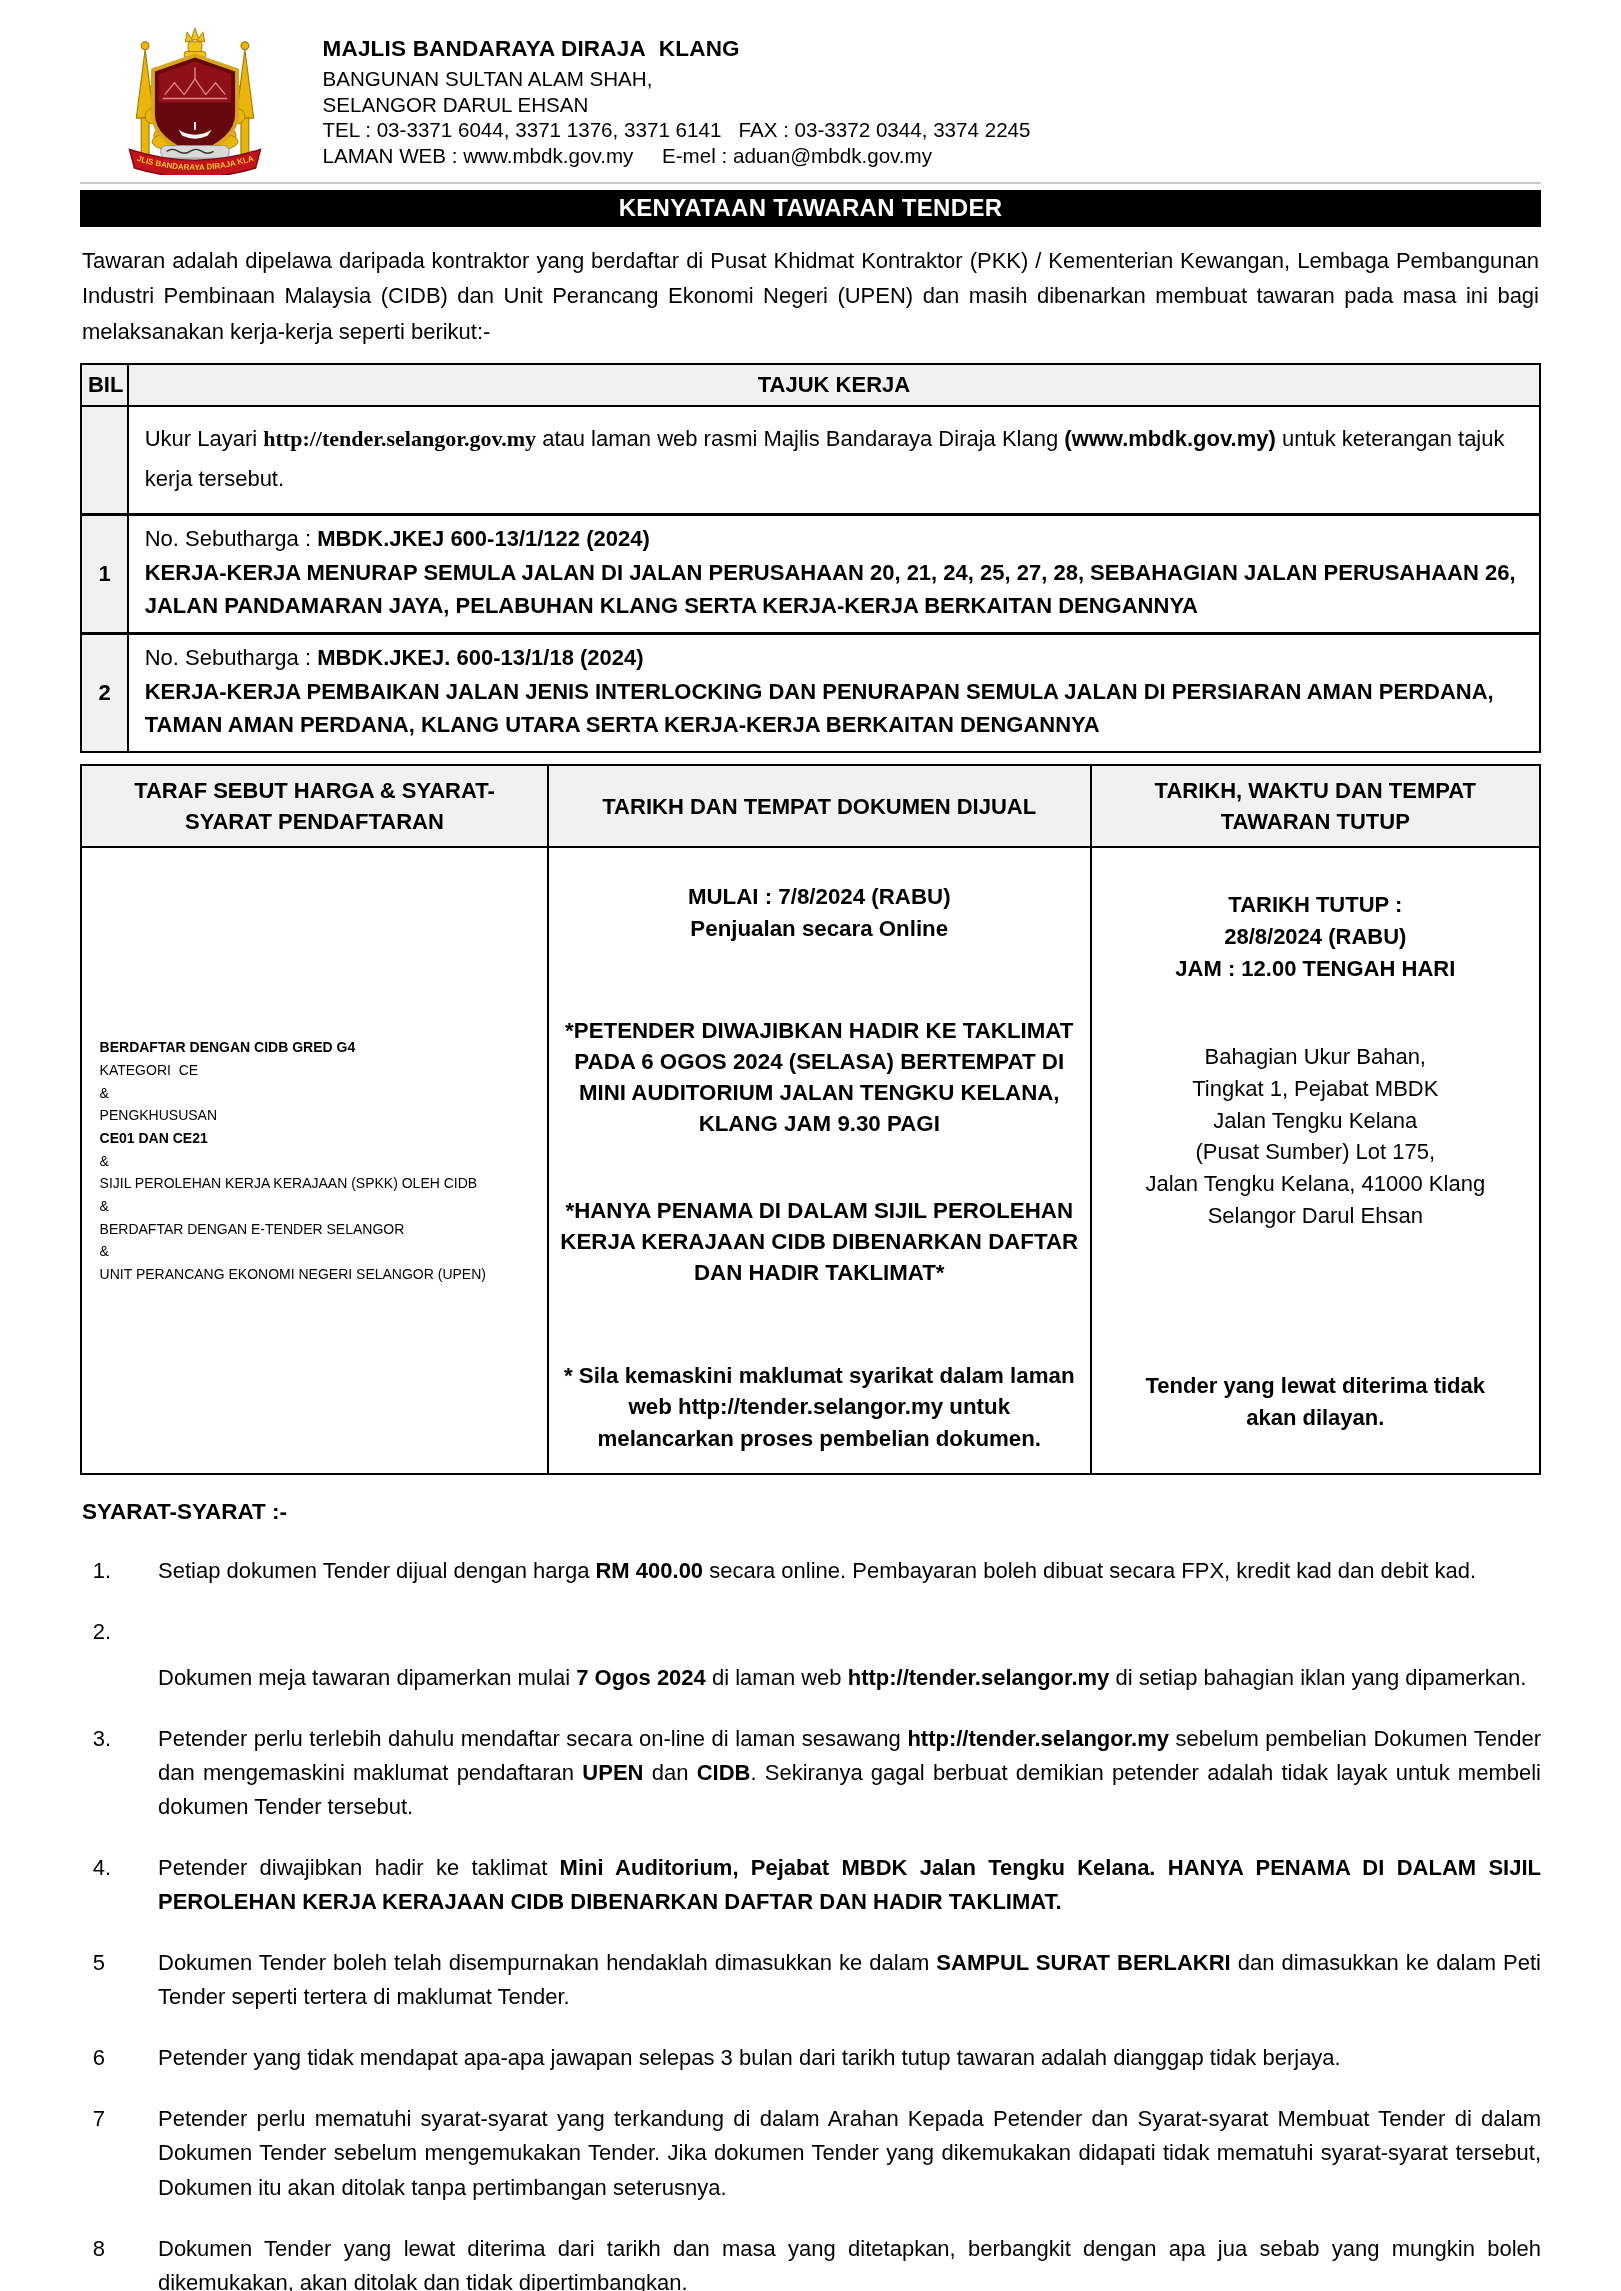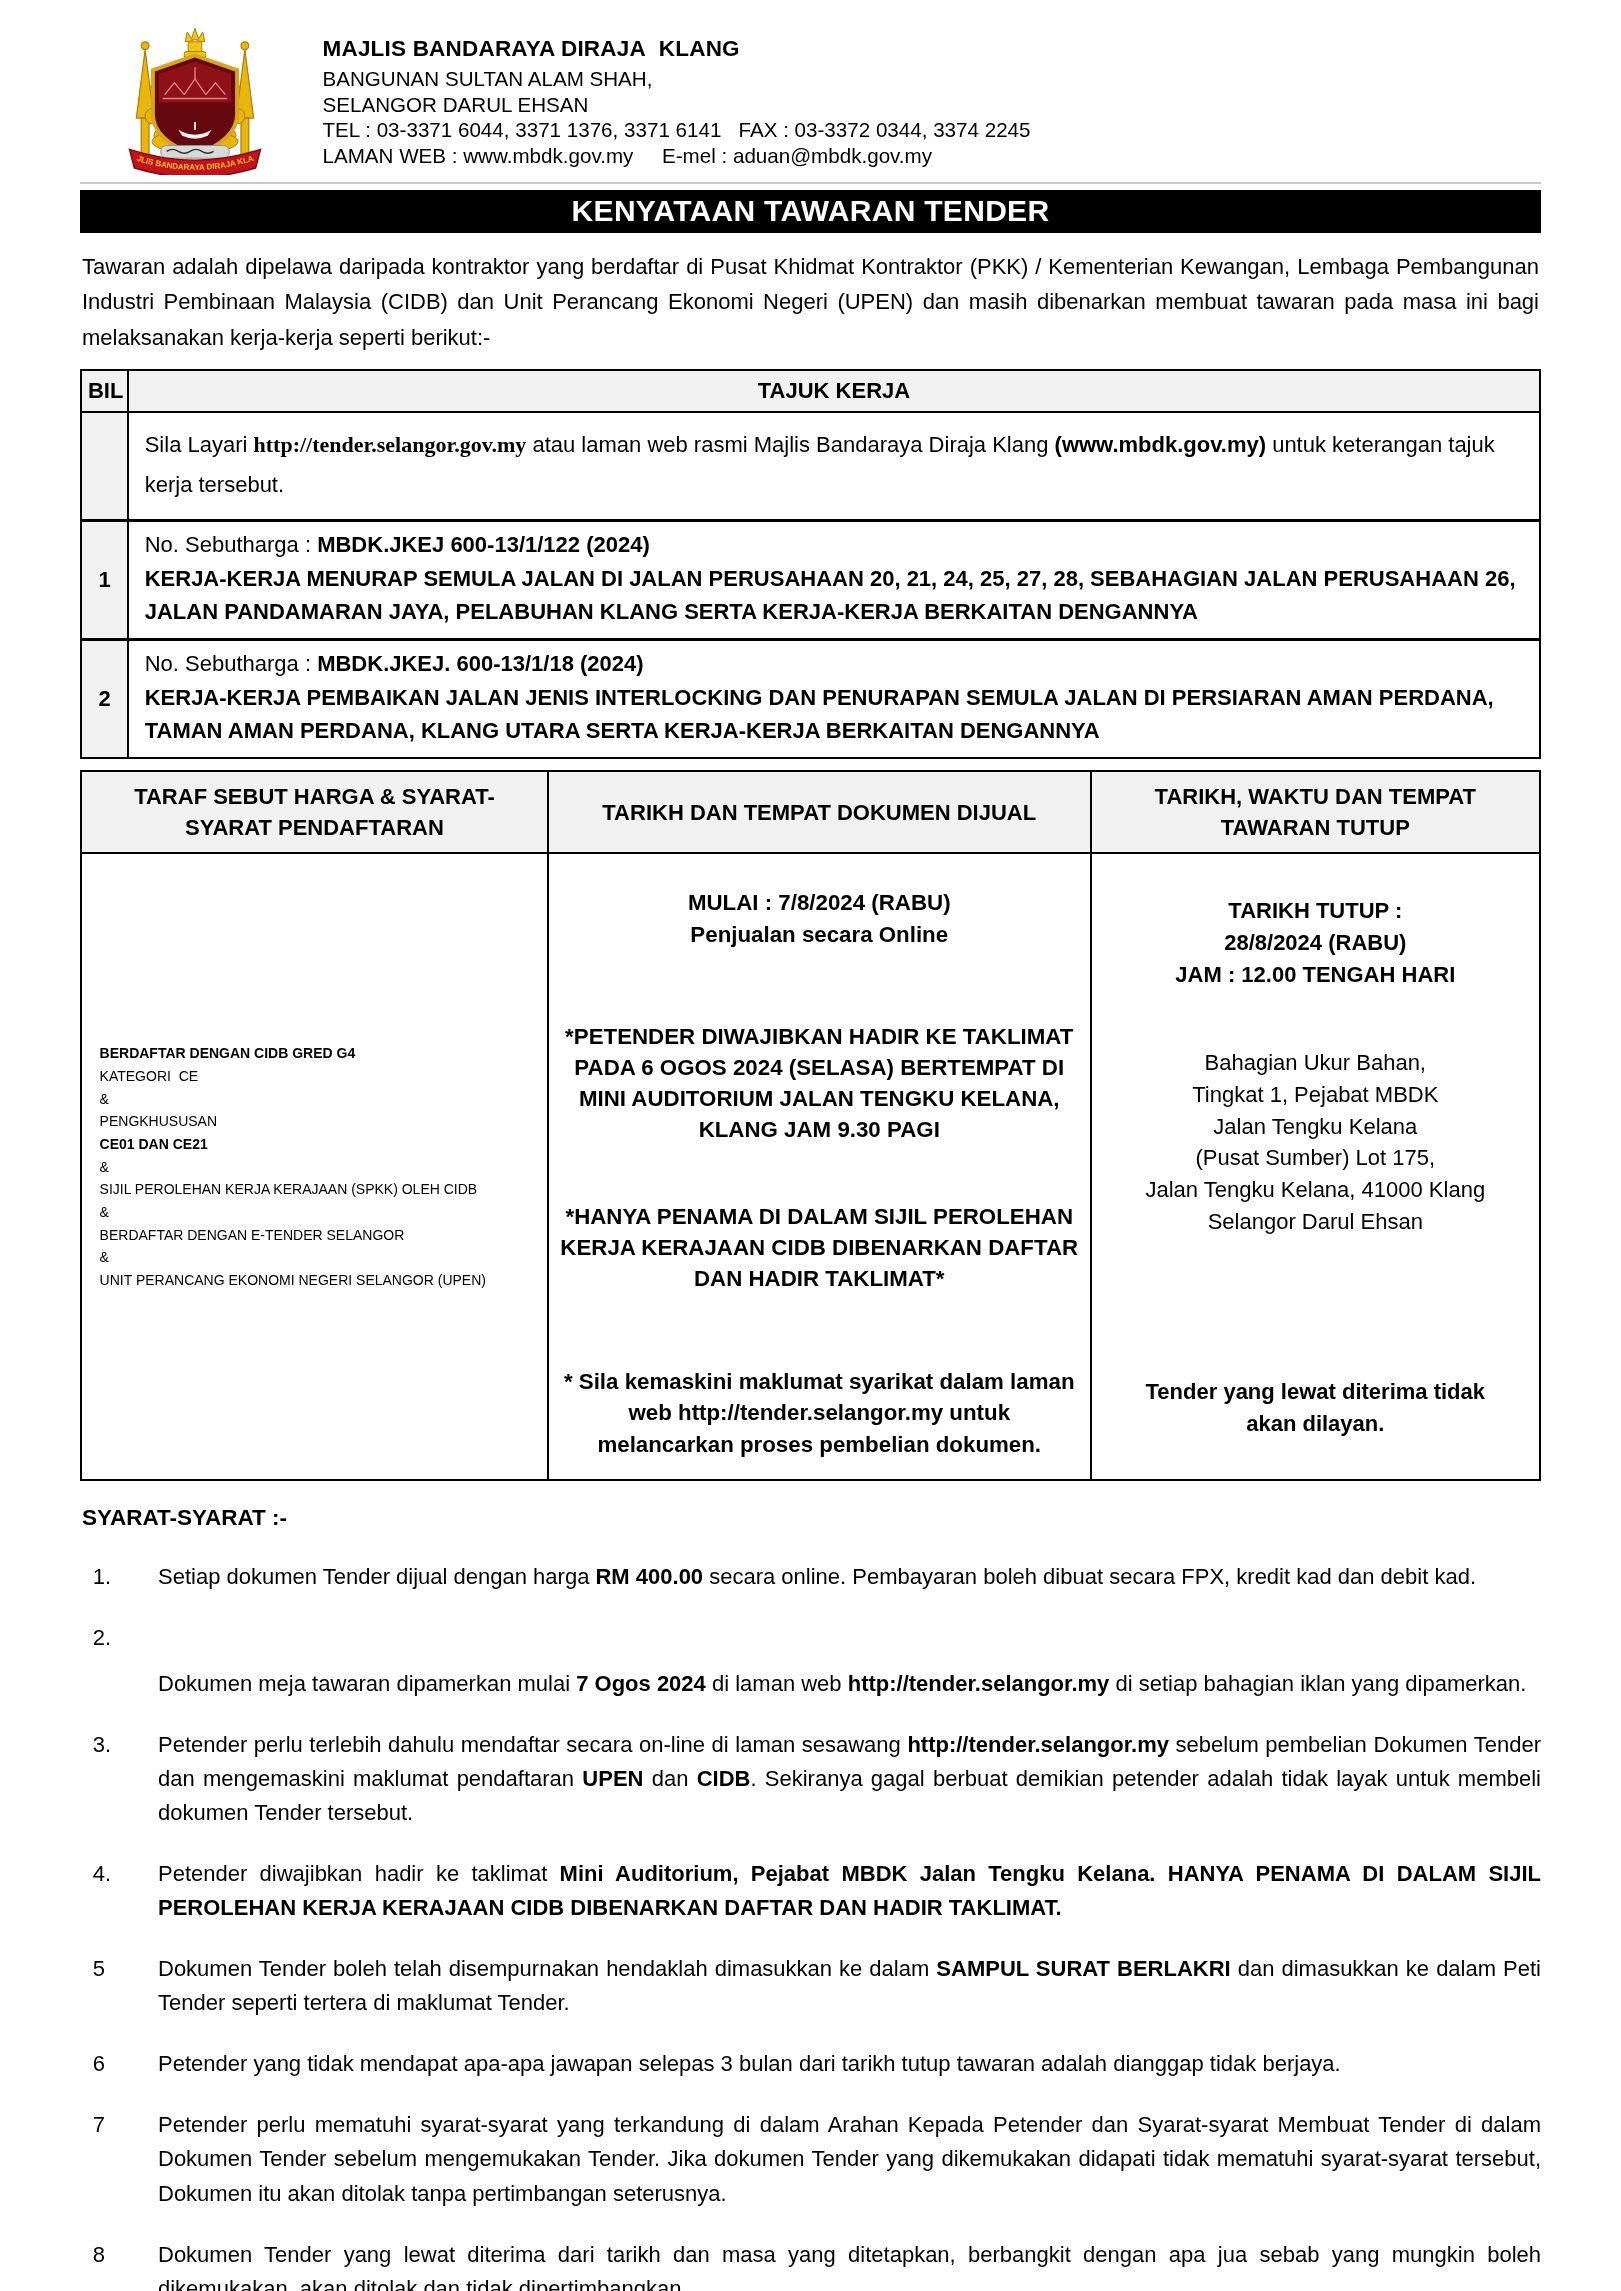--- a/index.html
+++ b/index.html
@@ -13,21 +13,21 @@
 
   
   .letterhead { display:flex; align-items:flex-start; gap:39px; padding-bottom:7.8px; border-bottom:2px solid #c9c9c9; }
   .crest { width:178px; height:149px; flex:none; margin-left:25.5px; }
   .org-info { padding-top:9.8px; font-size:20.6px; line-height:1.24; }
   .org-name { font-weight:bold; font-size:22.5px; margin-bottom:2.9px; letter-spacing:0.2px; }
 
   
   .banner {
     margin-top:5.9px; background:#000; color:#fff;
-    font-weight:bold; font-size:30px; text-align:center;
+    font-weight:bold; font-size:24px; text-align:center;
     padding:3.9px 0 4.9px; letter-spacing:0.3px;
   }
 
   
   .intro { margin:15.7px 2px 13.7px; font-size:22px; line-height:1.62; text-align:justify; }
 
   
   table { width:100%; border-collapse:collapse; table-layout:fixed; }
   th, td { border:2px solid #000; font-size:22px; }
   th { background:#f1f1f1; font-weight:bold; text-align:center; }
@@ -143,21 +143,21 @@
   <p class="intro"><span>Tawaran adalah dipelawa daripada kontraktor yang berdaftar di Pusat Khidmat Kontraktor (PKK) / Kementerian Kewangan, Lembaga Pembangunan Industri Pembinaan Malaysia (CIDB) dan Unit Perancang Ekonomi Negeri (UPEN) dan masih dibenarkan membuat tawaran pada masa ini bagi melaksanakan kerja-kerja seperti berikut:-</span></p>
 
   <table class="jobs">
     <tbody>
         <tr>
       <th class="bil-col">BIL</th>
       <th>TAJUK KERJA</th>
     </tr>
     <tr>
       <td class="bil-cell"></td>
-      <td class="note-cell"><span>Sila Layari </span><span style="font-weight: 700; font-family: Liberation Serif, serif;">http://tender.selangor.gov.my</span><span> atau laman web rasmi Majlis Bandaraya Diraja Klang </span><span style="font-weight: 700;">(www.mbdk.gov.my)</span><span> untuk keterangan tajuk kerja tersebut.</span></td>
+      <td class="note-cell"><span>Ukur Layari </span><span style="font-weight: 700; font-family: Liberation Serif, serif;">http://tender.selangor.gov.my</span><span> atau laman web rasmi Majlis Bandaraya Diraja Klang </span><span style="font-weight: 700;">(www.mbdk.gov.my)</span><span> untuk keterangan tajuk kerja tersebut.</span></td>
     </tr>
     <tr class="job-row">
       <td class="bil-cell">1</td>
       <td class="job-cell">
         <div><span>No. Sebutharga : </span><span style="font-weight: 700;">MBDK.JKEJ 600-13/1/122 (2024)</span></div>
         <div class="job-title">KERJA-KERJA MENURAP SEMULA JALAN DI JALAN PERUSAHAAN 20, 21, 24, 25, 27, 28, SEBAHAGIAN JALAN PERUSAHAAN 26, JALAN PANDAMARAN JAYA, PELABUHAN KLANG SERTA KERJA-KERJA BERKAITAN DENGANNYA</div>
       </td>
     </tr>
     <tr class="job-row">
       <td class="bil-cell">2</td>

